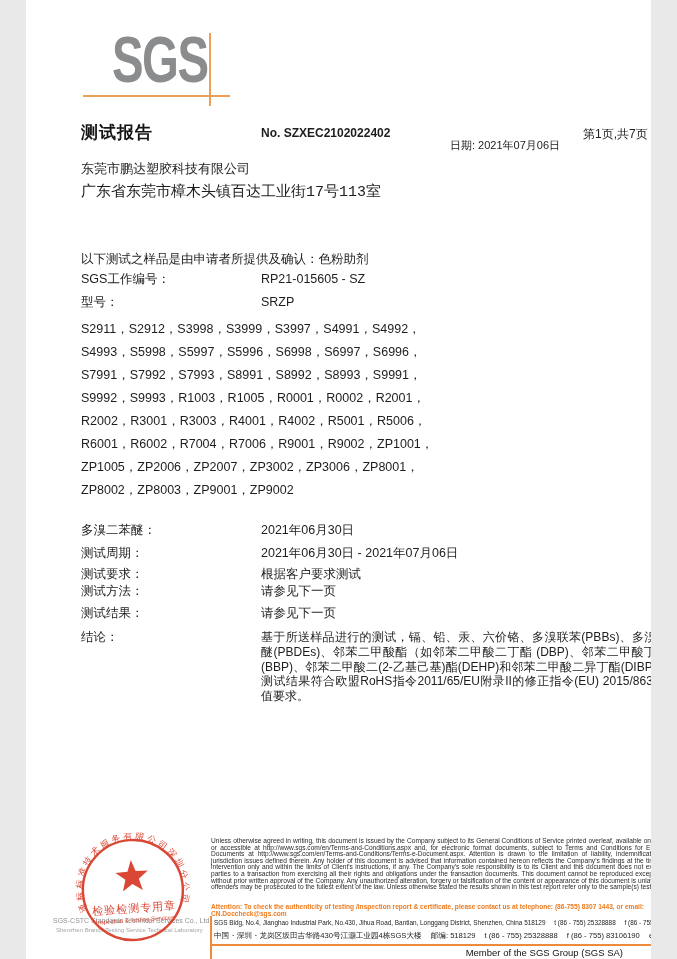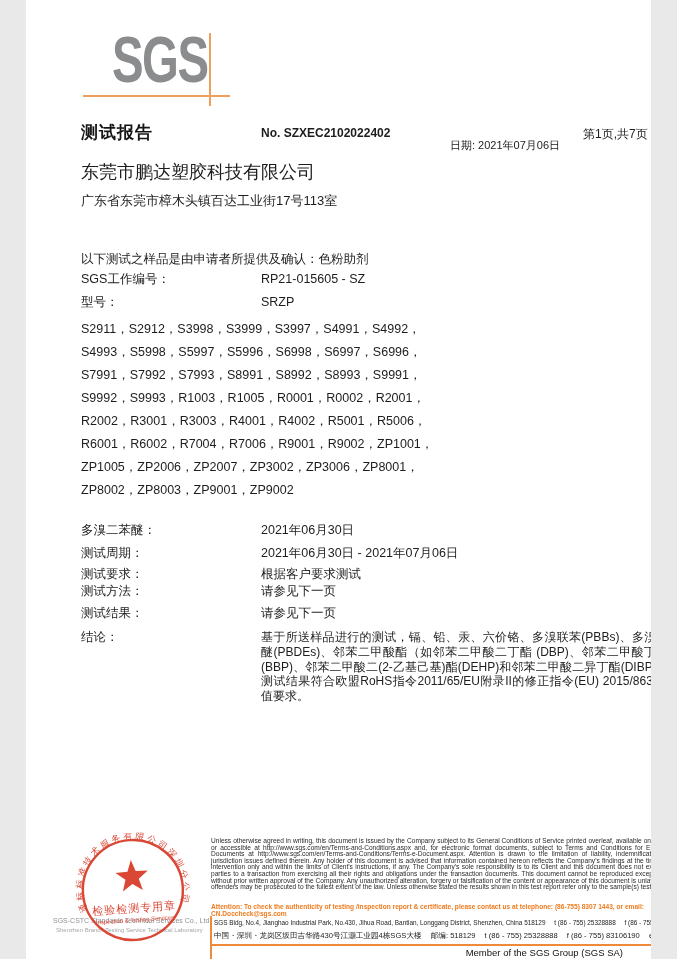--- a/index.html
+++ b/index.html
@@ -20,22 +20,22 @@
     transform:scaleX(0.74);transform-origin:left top;
   }
   .logo-hline{position:absolute;left:57px;top:95px;width:147px;height:2px;background:#eda059;}
   .logo-vline{position:absolute;left:183px;top:33px;width:2px;height:73px;background:#eda059;}
   
   .doc-title{position:absolute;left:55px;top:121px;font-size:17px;font-weight:bold;color:#151515;letter-spacing:1px;}
   .report-no{position:absolute;left:235px;top:126px;font-size:12px;font-weight:bold;}
   .report-date{position:absolute;left:424px;top:138px;font-size:11px;}
   .report-page{position:absolute;left:557px;top:126px;font-size:12px;}
   
-  .applicant-name{position:absolute;left:55px;top:160px;font-size:18px;}
-  .applicant-address{position:absolute;left:55px;top:192px;font-size:13px;}
+  .applicant-name{position:absolute;left:55px;top:160px;font-size:13px;}
+  .applicant-address{position:absolute;left:55px;top:182px;font-size:15px;font-family:Liberation Mono, monospace;}
   
   .intro{position:absolute;left:55px;top:251px;font-size:12.5px;}
   .row{position:absolute;left:55px;width:600px;display:flex;font-size:12.5px;line-height:1.25;}
   .row .lbl{width:180px;flex:0 0 180px;}
   .row .val{flex:1;}
   .ref-line{line-height:23px;height:23px;white-space:nowrap;}
   .conclusion-val{width:422px;line-height:14.8px;font-size:12px;text-align:justify;}
   
   .legal{
     position:absolute;left:185px;top:838px;width:464px;

